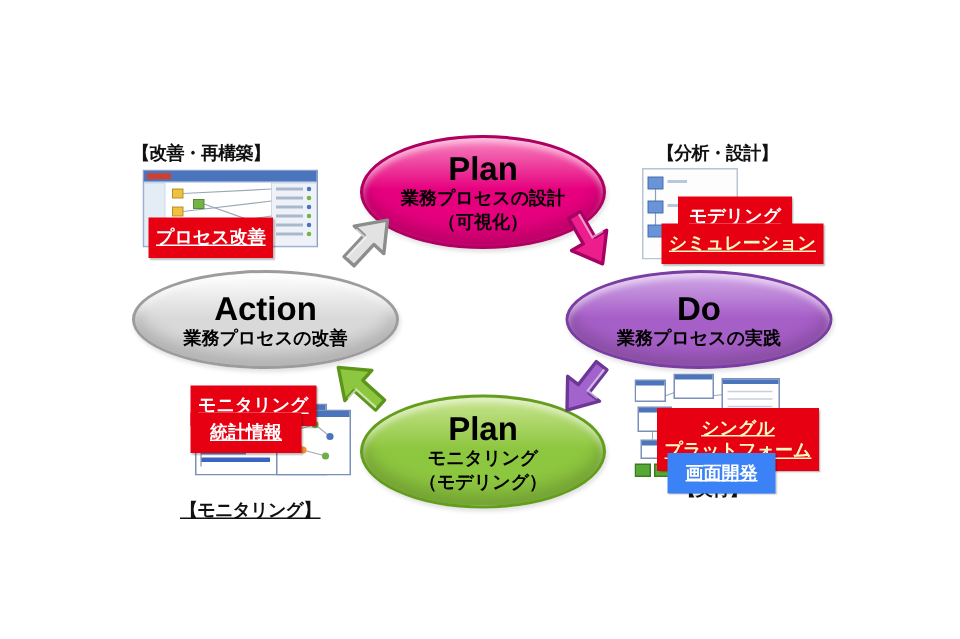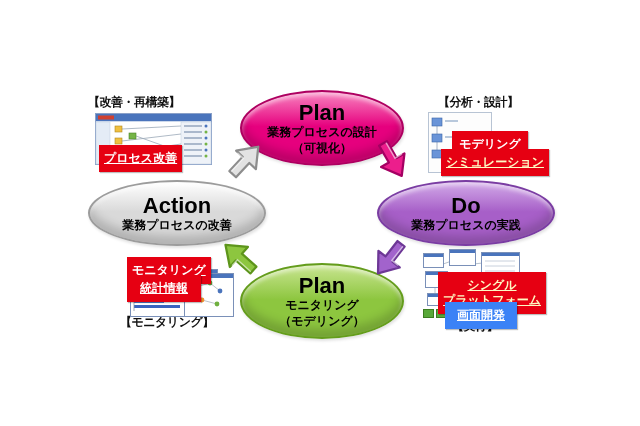--- a/index.html
+++ b/index.html
@@ -28,21 +28,21 @@
   .arrow polygon{fill:var(--fill);stroke:var(--border);stroke-width:3;stroke-linejoin:round;}
   .arrow polyline{fill:none;stroke:#ffffff;stroke-width:2;opacity:.55;stroke-linecap:round;}
   .arrow-gray{left:221px;top:137px;transform:rotate(-47deg);}
   .arrow-pink{left:368px;top:135px;transform:rotate(60deg);}
   .arrow-purple{left:366px;top:234px;transform:rotate(128deg);}
   .arrow-green{left:216px;top:234px;transform:rotate(-138deg);}
   
   .clabel{position:absolute;font-size:12px;font-weight:bold;letter-spacing:-.5px;white-space:nowrap;}
   .cl-tl{left:88px;top:94px;}
   .cl-tr{left:438px;top:94px;}
-  .cl-bl{left:120px;top:314px;}
+  .cl-bl{left:120px;top:332px;text-decoration:underline;}
   .cl-br{left:452px;top:318px;}
   
   .badge{
     position:absolute;color:#fff;font-weight:bold;font-size:12px;line-height:1.25;
     text-align:center;padding:6px 5px;white-space:pre-line;z-index:6;
     box-shadow:1px 1px 1px rgba(0,0,0,.25);
     text-decoration:underline;
   }
   .b-process{left:99px;top:145px;min-width:68px;}
   .b-modeling{left:452px;top:131px;min-width:66px;}

